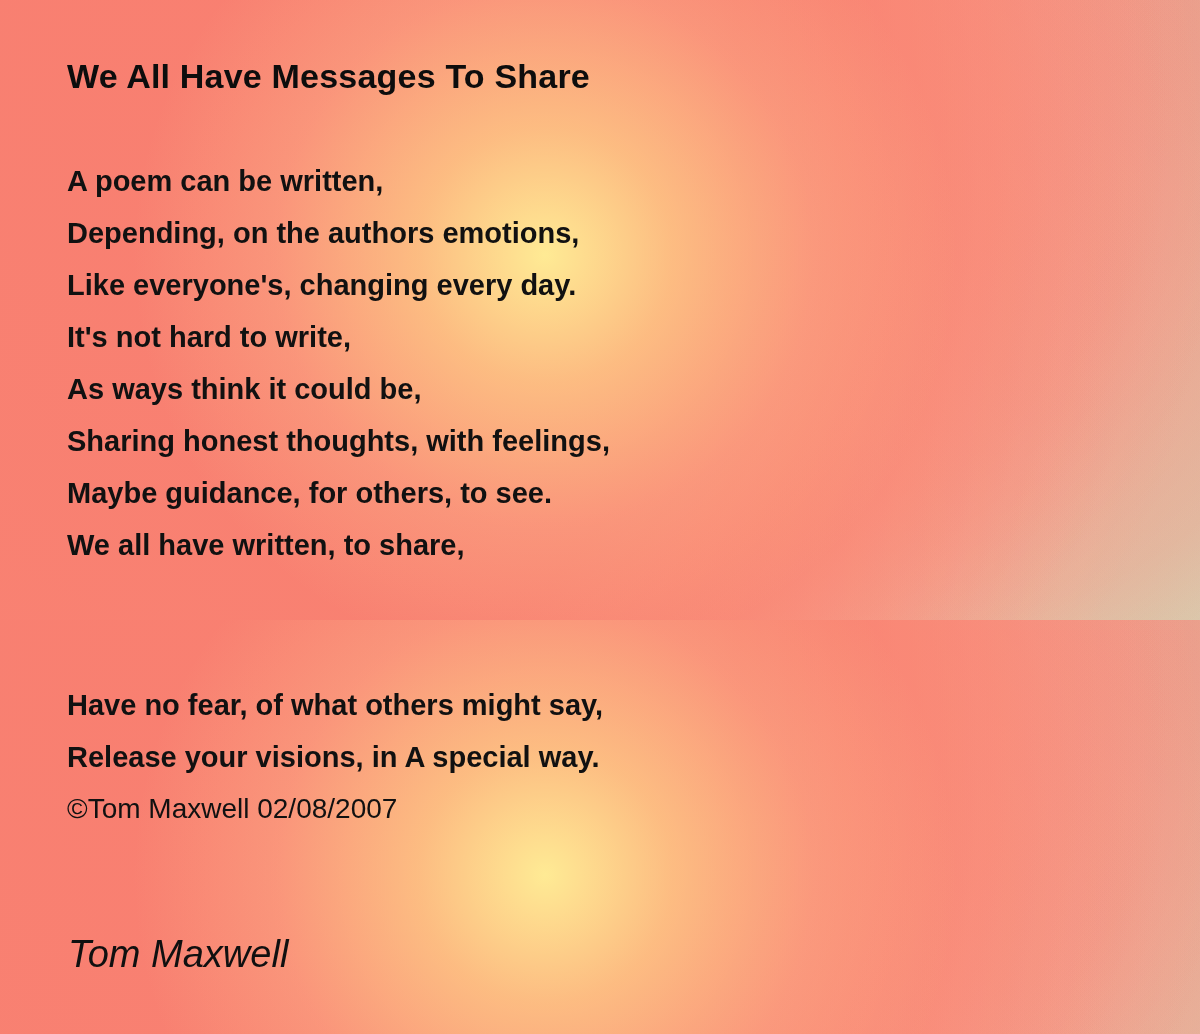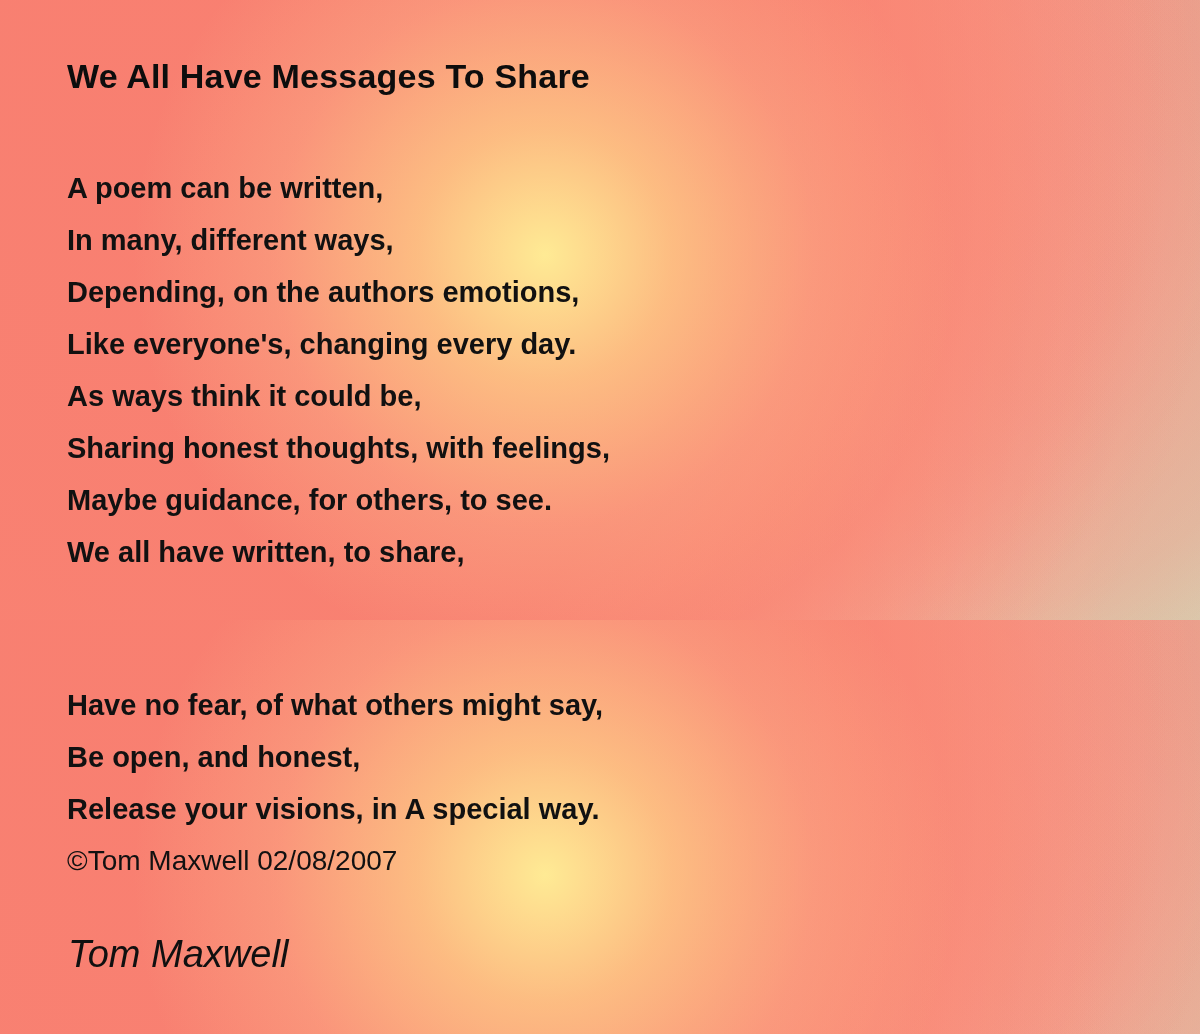--- a/index.html
+++ b/index.html
@@ -79,21 +79,21 @@
     font-stretch: condensed;
     color: #0d0d0d;
     letter-spacing: 0.2px;
     white-space: nowrap;
   }
 
   .stanza {
     position: absolute;
     left: 67px;
   }
-  #stanza-one  { top: 162px; }
+  #stanza-one  { top: 155px; }
   #stanza-two  { top: 679px; }
 
   .poem-line {
     font-size: 29px;
     font-weight: bold;
     font-stretch: condensed;
     color: #111111;
     line-height: 52px;
     white-space: nowrap;
   }
@@ -131,32 +131,31 @@
   <div class="bg-panel" id="bg-bottom">
     <div class="bokeh-art"></div>
   </div>
 
   <div id="content">
 
     <div id="poem-title">We All Have Messages To Share</div>
 
     <div class="stanza" id="stanza-one">
       <div class="poem-line">A poem can be written,</div>
-      <div class="poem-line">In many, different ways,</div>
       <div class="poem-line">Depending, on the authors emotions,</div>
       <div class="poem-line">Like everyone's, changing every day.</div>
+      <div class="poem-line">It's not hard to write,</div>
       <div class="poem-line">As ways think it could be,</div>
       <div class="poem-line">Sharing honest thoughts, with feelings,</div>
       <div class="poem-line">Maybe guidance, for others, to see.</div>
       <div class="poem-line">We all have written, to share,</div>
     </div>
 
     <div class="stanza" id="stanza-two">
       <div class="poem-line">Have no fear, of what others might say,</div>
-      <div class="poem-line">Be open, and honest,</div>
       <div class="poem-line">Release your visions, in A special way.</div>
       <div class="copyright-line">©Tom Maxwell 02/08/2007</div>
     </div>
 
     <div id="author-signature">Tom Maxwell</div>
 
   </div>
 </div>
 
 </body></html>

